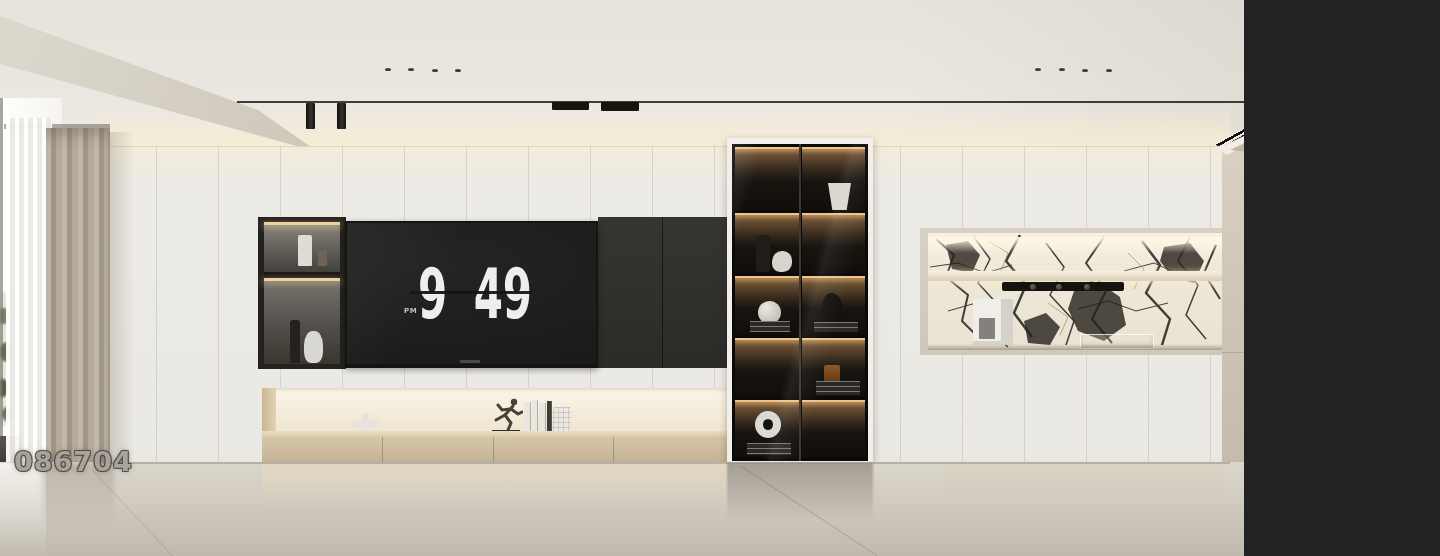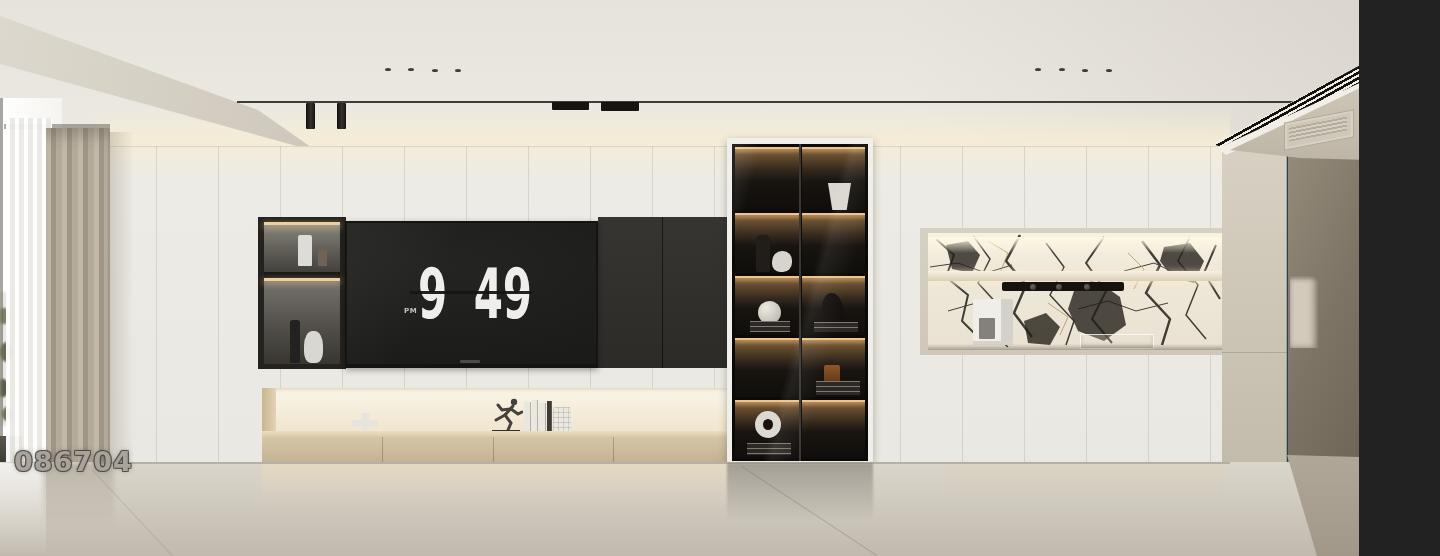--- a/index.html
+++ b/index.html
@@ -1,17 +1,17 @@
 <!DOCTYPE html>
 <html><head>
 <meta charset="utf-8">
 <style>
   html,body{margin:0;padding:0;background:#222;}
-  #scene{position:relative;width:1359px;height:556px;overflow:hidden;
-    background:#0c4a6e;font-family:"DejaVu Sans",sans-serif;}
+  #scene{position:relative;width:1244px;height:556px;overflow:hidden;
+    background:#14532d;font-family:"DejaVu Sans",sans-serif;}
   .abs{position:absolute;}
 
   
   .ceiling{left:0;top:0;width:1440px;height:150px;
     background:linear-gradient(to bottom,#e6e3dd,#edeae3);}
   .ceiling-shade-right{left:900px;top:0;width:540px;height:150px;
     background:linear-gradient(to right,rgba(180,172,158,0),rgba(180,172,158,0.28));}
   .soffit{left:0;top:0;width:340px;height:160px;
     background:linear-gradient(100deg,#ddd8cd,#cdc7ba);
     clip-path:polygon(0 16px,0 64px,318px 152px,258px 110px);}

